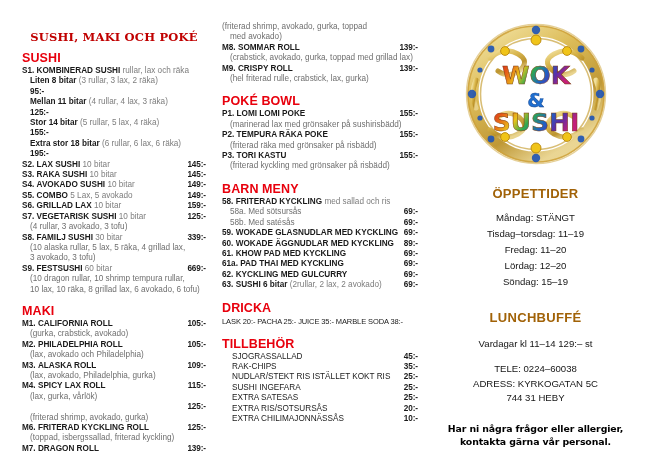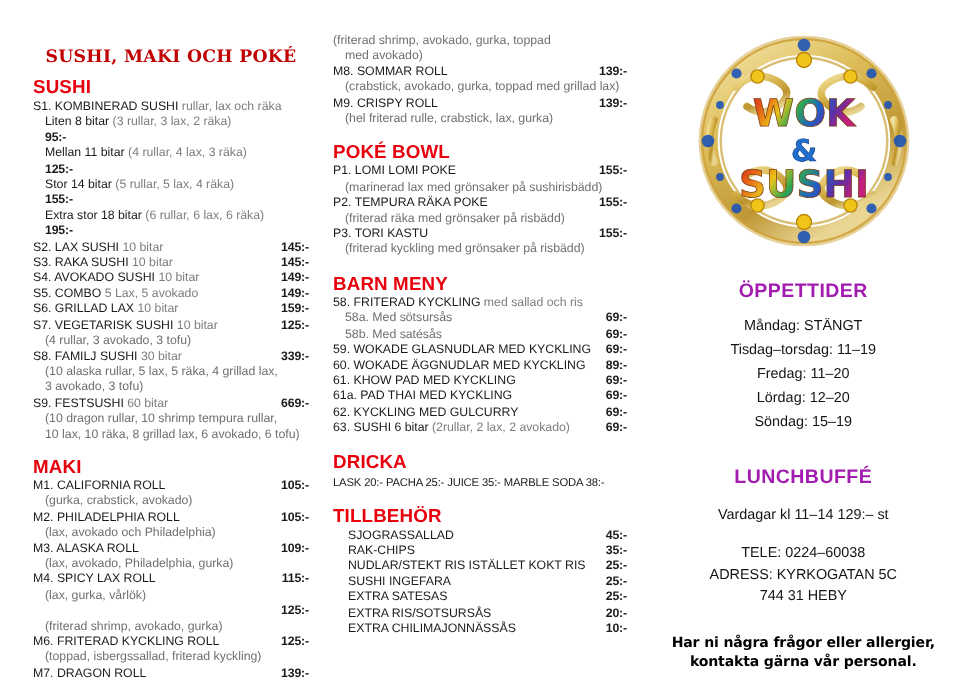--- a/index.html
+++ b/index.html
@@ -41,21 +41,21 @@
 
   
   .row{
     display:flex;align-items:baseline;
     font-size:8.2px;line-height:10.4px;
     white-space:nowrap;
   }
   .row .name{flex:0 0 auto;}
   .row .dots{flex:1 1 auto;min-width:4px;}
   .row .price{flex:0 0 auto;font-weight:bold;letter-spacing:-.1px;}
-  .code{font-weight:normal;text-align:center;}
+  .code{font-weight:bold;text-align:center;}
   .desc{color:#7d7d7d;font-weight:normal;}
   .sub{
     color:#6f6f6f;font-size:8.2px;line-height:10.4px;
     padding-left:8px;white-space:nowrap;
   }
   .sub-row{padding-left:8px;}
   .sub-row .name{color:#6f6f6f;}
   .indent1{padding-left:8px;flex-direction:column;}
   .indent2{padding-left:10px;}
 
@@ -68,21 +68,21 @@
     white-space:nowrap;margin-top:1px;
   }
 
   
   .logo-wrap{
     width:152px;height:152px;margin:2px auto 0 auto;position:relative;
   }
   .logo-svg{display:block;width:152px;height:152px;}
 
   .right-head{
-    color:#a21caf;font-size:13px;font-weight:bold;letter-spacing:.3px;
+    color:#a16207;font-size:13px;font-weight:bold;letter-spacing:.3px;
     margin:16px 0 9px 0;
   }
   .right-head.second{margin-top:20px;margin-bottom:11px;}
   .right-line{
     font-size:9.6px;line-height:16px;font-weight:normal;color:#151515;
   }
   .right-line.tight{line-height:14.5px;}
   .contact-block{margin-top:10px;}
   .footer-note{
     margin-top:16px;

